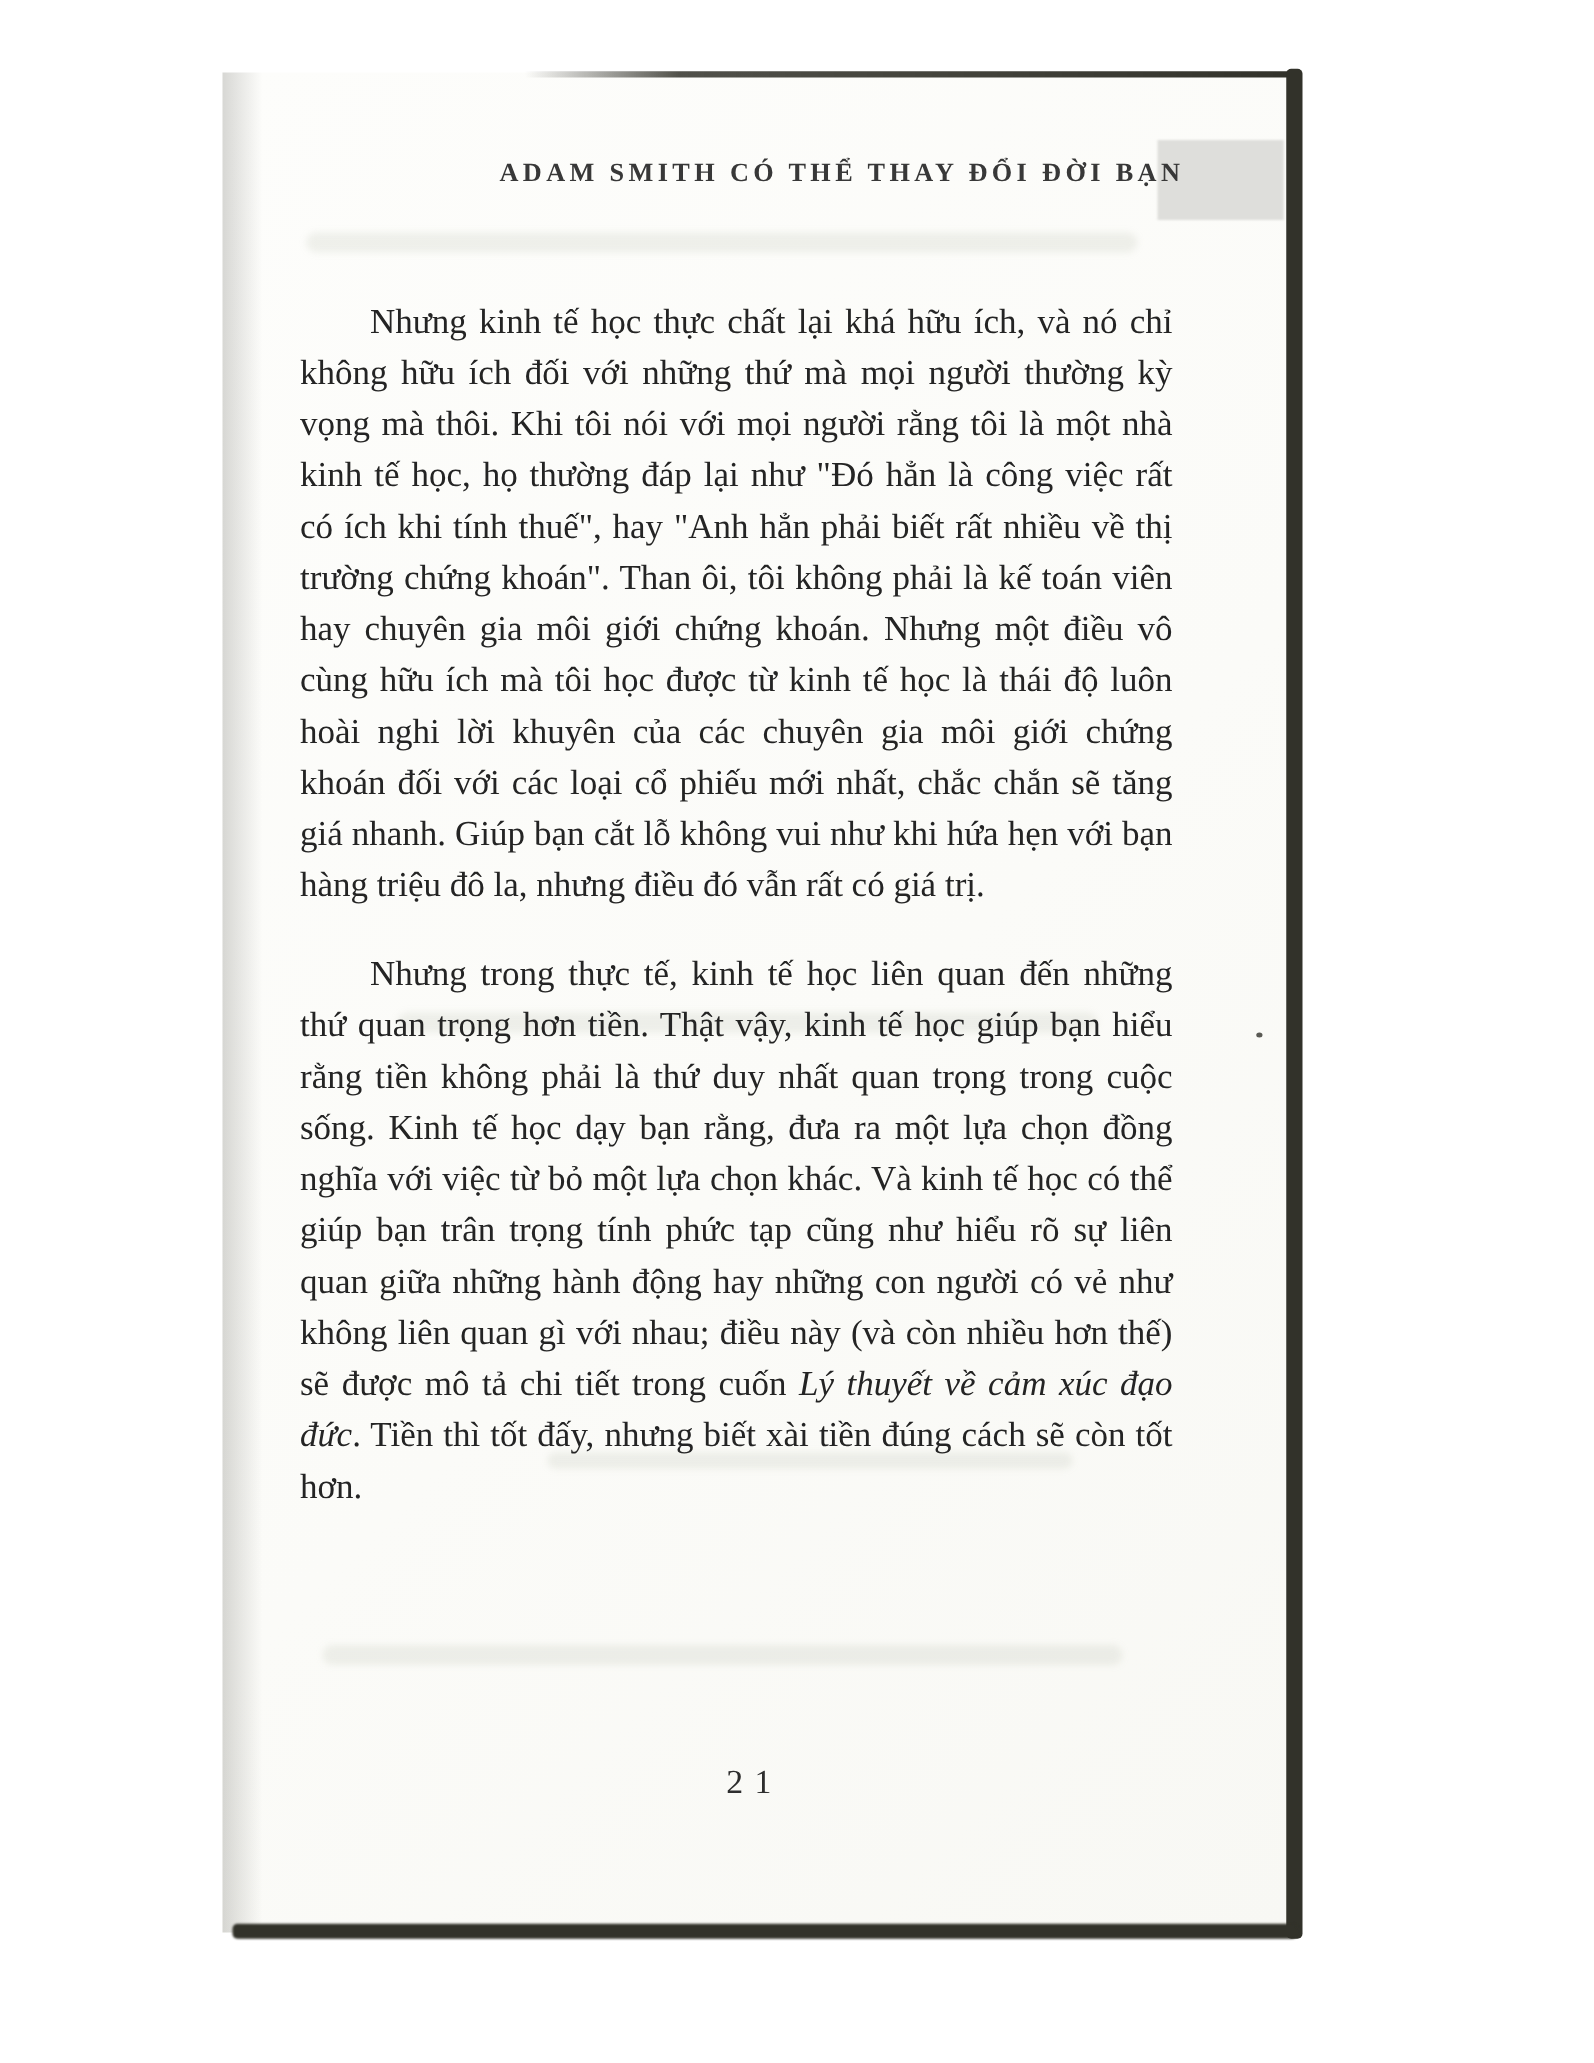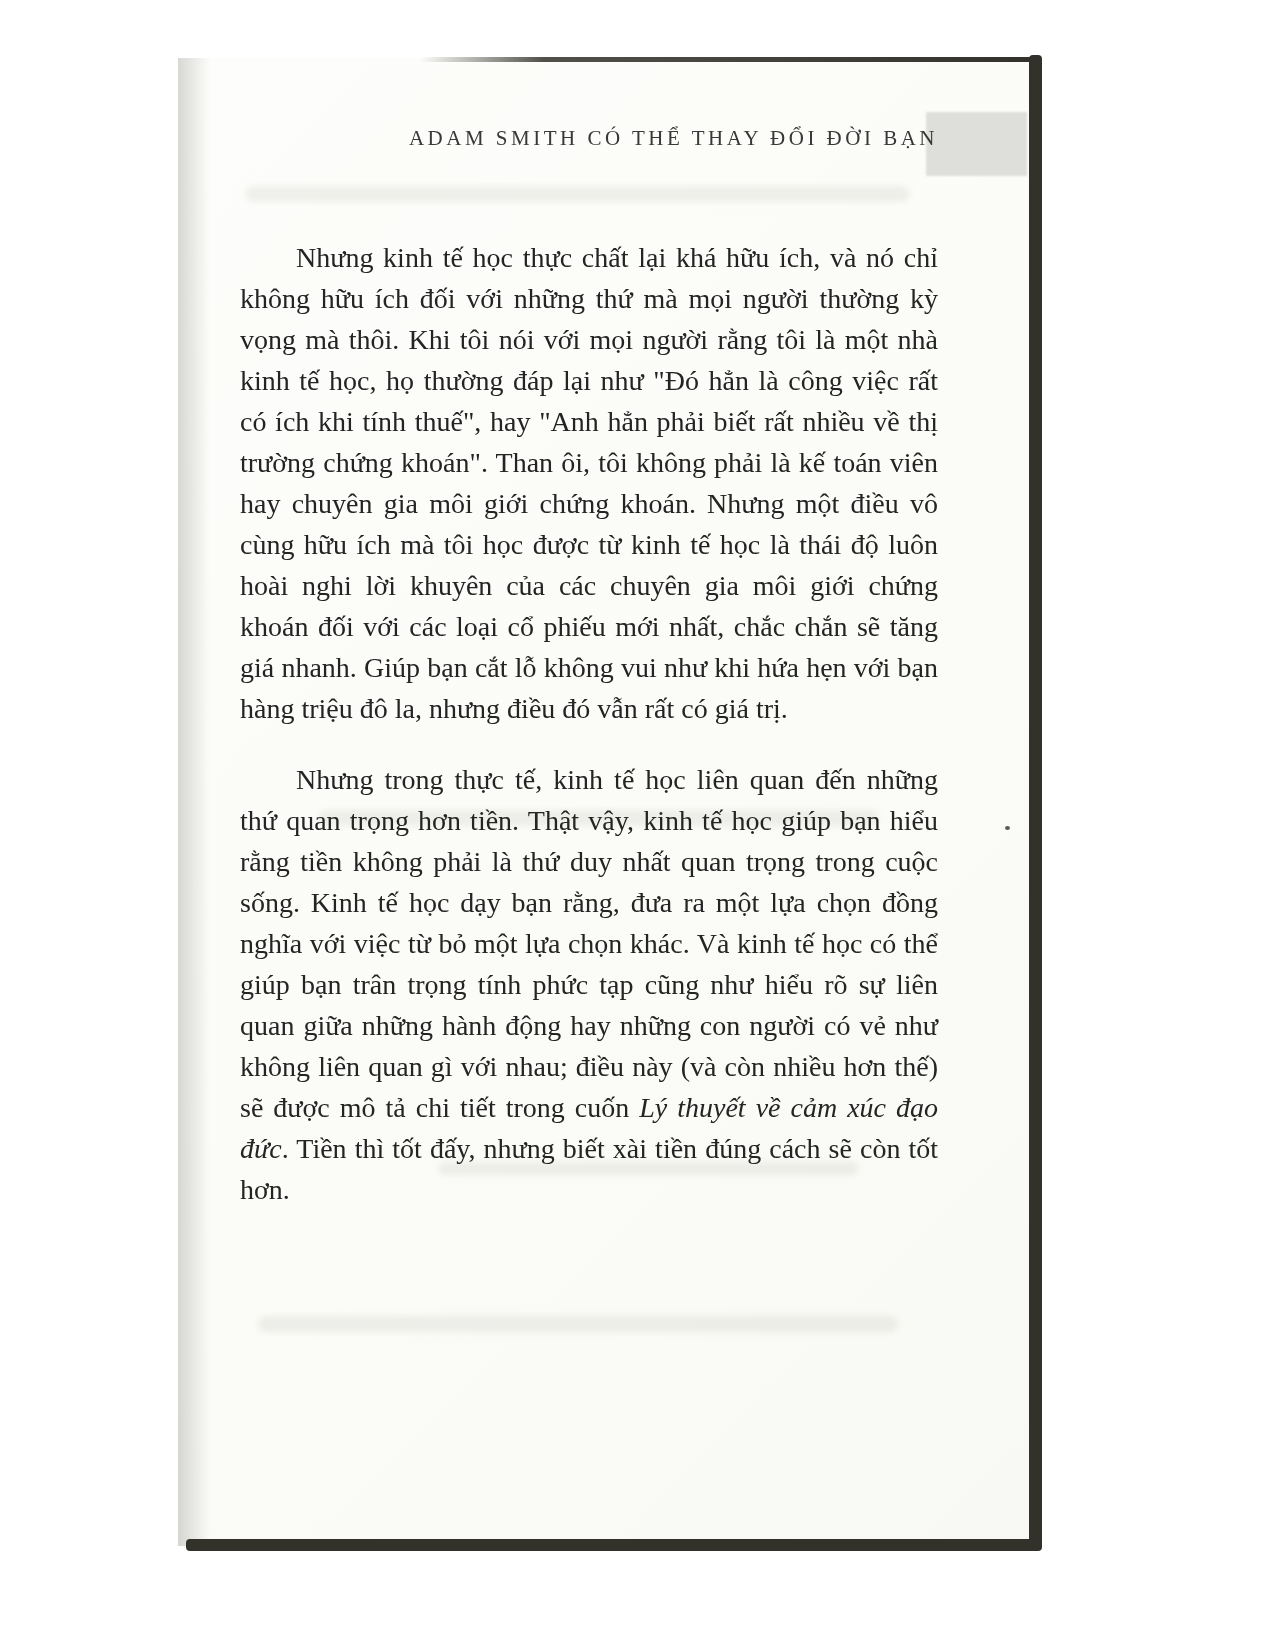--- a/index.html
+++ b/index.html
@@ -67,21 +67,21 @@
   .bleed.a4 { left: 80px;  top: 1258px; width: 640px; }
   .speck {
     position: absolute; left: 827px; top: 768px;
     width: 5px; height: 4px; background: #5a5a54; border-radius: 50%;
   }
 
   .running-header {
     position: absolute; top: 68px; left: 0;
     width: 100%; padding-left: 140px;
     text-align: center;
-    font-size: 21px; font-weight: 400;
+    font-size: 21px; font-weight: 700;
     letter-spacing: 3.5px;
     color: #383838;
     white-space: nowrap;
   }
 
   .body-text {
     position: absolute; top: 179px; left: 62px;
     width: 698px;
     font-size: 28px;
     line-height: 41px;
@@ -118,19 +118,20 @@
     <div class="bleed a4"></div>
     <div class="speck"></div>
 
     <div class="running-header">ADAM SMITH CÓ THỂ THAY ĐỔI ĐỜI BẠN</div>
 
     <div class="body-text">
         <p><span>Nhưng kinh tế học thực chất lại khá hữu ích, và nó chỉ không hữu ích đối với những thứ mà mọi người thường kỳ vọng mà thôi. Khi tôi nói với mọi người rằng tôi là một nhà kinh tế học, họ thường đáp lại như "Đó hẳn là công việc rất có ích khi tính thuế", hay "Anh hẳn phải biết rất nhiều về thị trường chứng khoán". Than ôi, tôi không phải là kế toán viên hay chuyên gia môi giới chứng khoán. Nhưng một điều vô cùng hữu ích mà tôi học được từ kinh tế học là thái độ luôn hoài nghi lời khuyên của các chuyên gia môi giới chứng khoán đối với các loại cổ phiếu mới nhất, chắc chắn sẽ tăng giá nhanh. Giúp bạn cắt lỗ không vui như khi hứa hẹn với bạn hàng triệu đô la, nhưng điều đó vẫn rất có giá trị.</span></p>
         <p><span>Nhưng trong thực tế, kinh tế học liên quan đến những thứ quan trọng hơn tiền. Thật vậy, kinh tế học giúp bạn hiểu rằng tiền không phải là thứ duy nhất quan trọng trong cuộc sống. Kinh tế học dạy bạn rằng, đưa ra một lựa chọn đồng nghĩa với việc từ bỏ một lựa chọn khác. Và kinh tế học có thể giúp bạn trân trọng tính phức tạp cũng như hiểu rõ sự liên quan giữa những hành động hay những con người có vẻ như không liên quan gì với nhau; điều này (và còn nhiều hơn thế) sẽ được mô tả chi tiết trong cuốn </span><span class="italic">Lý thuyết về cảm xúc đạo đức</span><span>. Tiền thì tốt đấy, nhưng biết xài tiền đúng cách sẽ còn tốt hơn.</span></p>
       </div>
 
+    <div class="page-number">21</div>
   </div>
 
   <div class="book-edge-top"></div>
   <div class="book-edge-right"></div>
   <div class="book-edge-bottom"></div>
 
 </div>
 
 </body></html>

